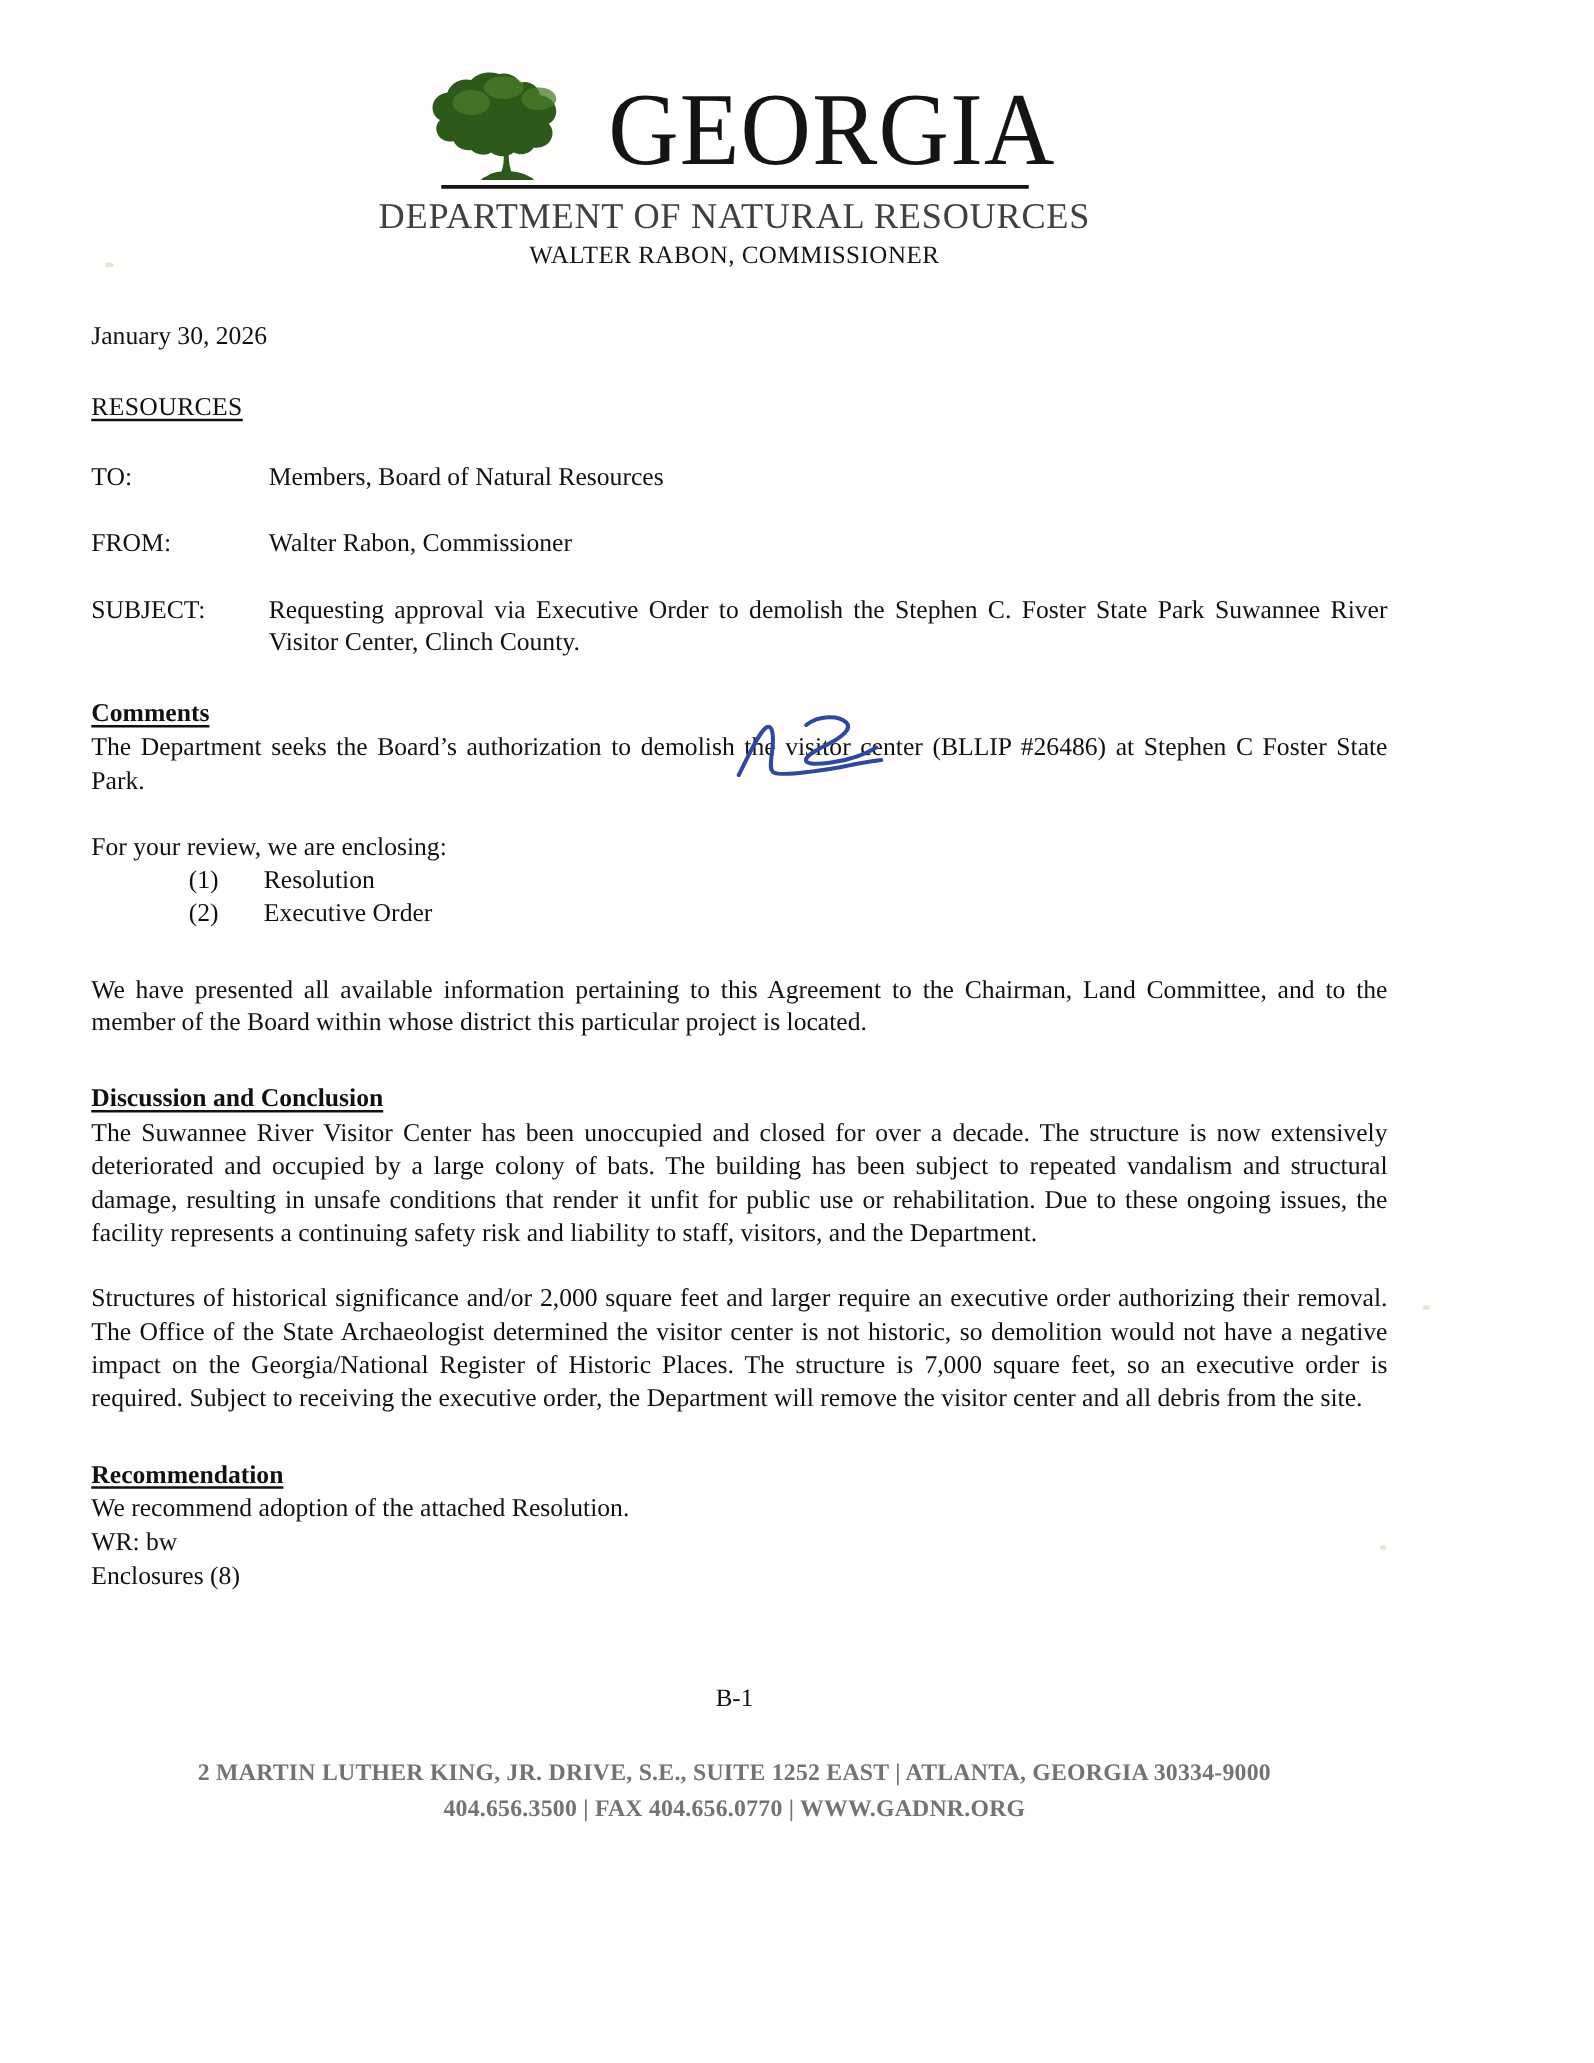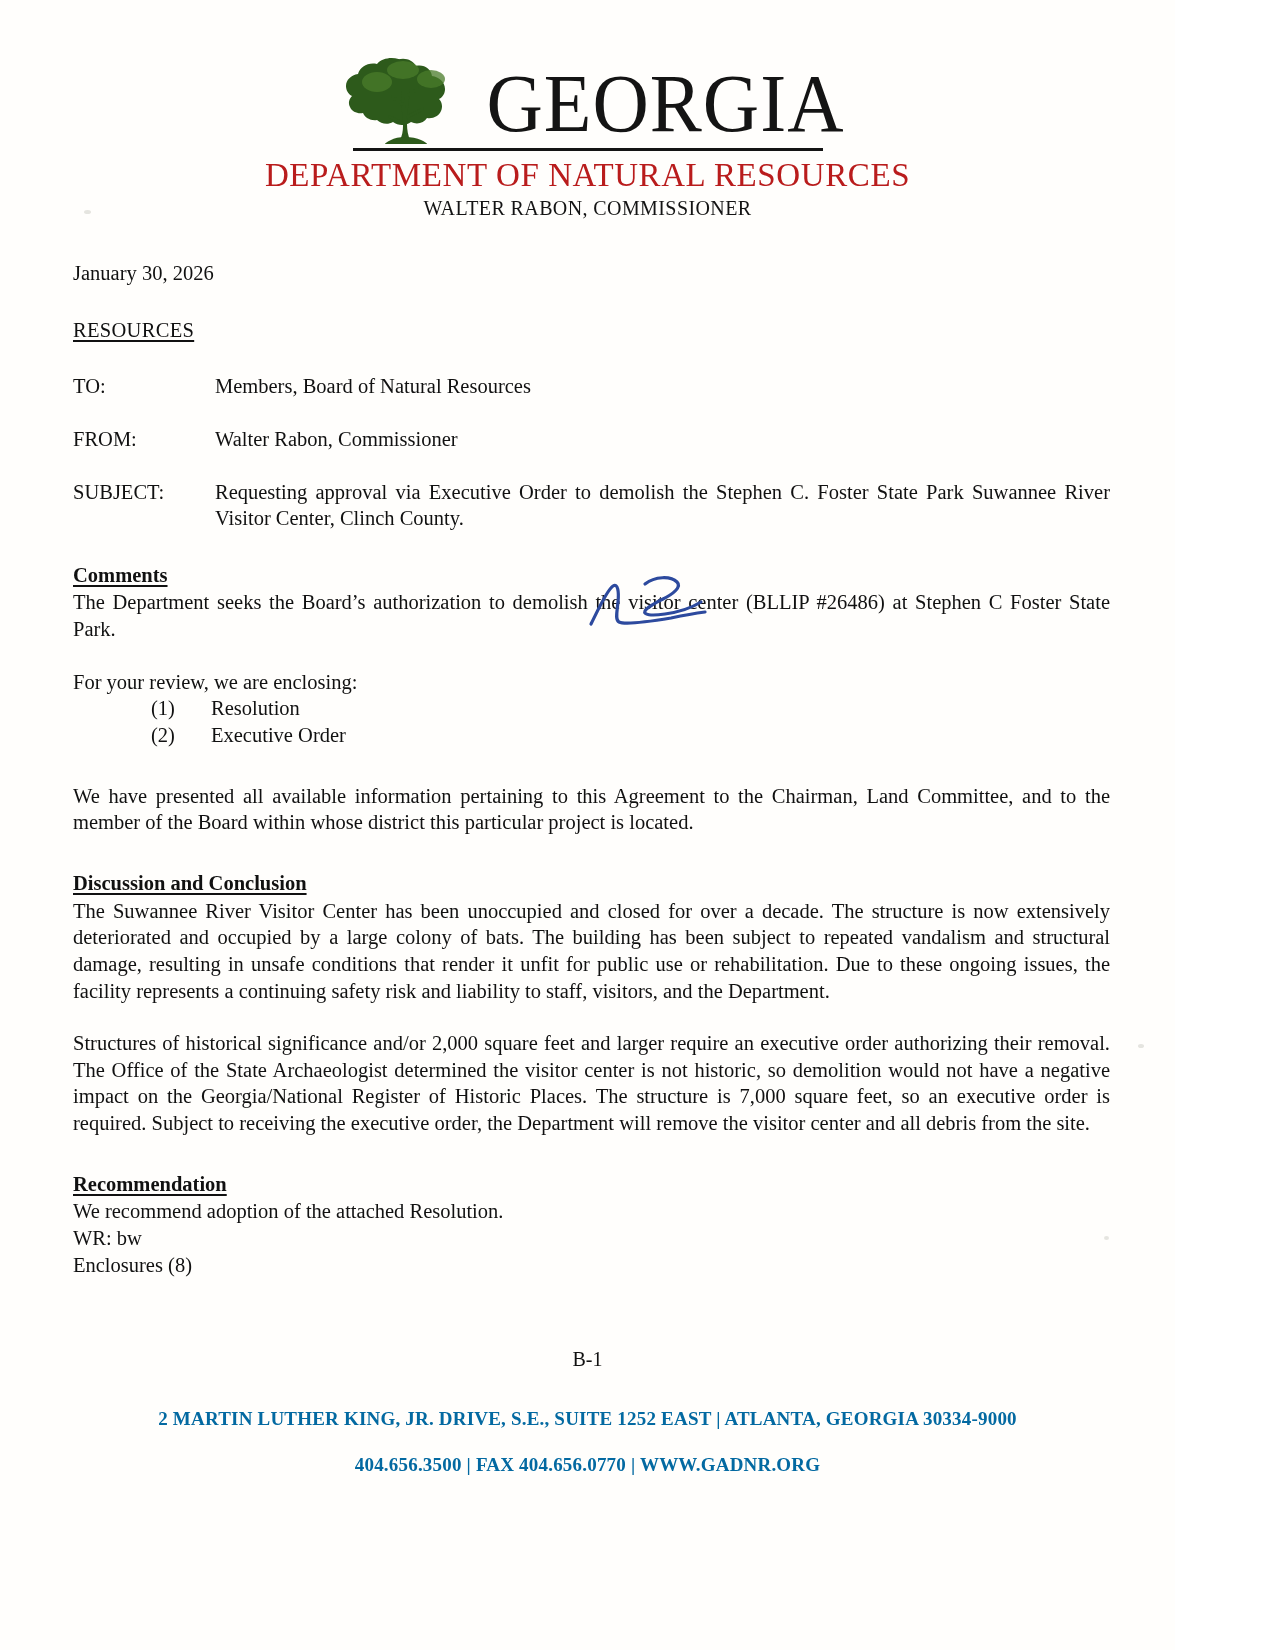--- a/index.html
+++ b/index.html
@@ -52,24 +52,24 @@
     transform-origin: bottom center;
     padding-bottom: 2px;
   }
   .rule {
     width: 470px;
     height: 3px;
     background: #141414;
     margin: 4px auto 0 auto;
   }
   .dept-line {
-    font-size: 33px;
+    font-size: 29px;
     letter-spacing: 0.6px;
     margin-top: 6px;
-    color: #b91c1c;
+    color: #404040;
     font-variant: small-caps;
     text-transform: capitalize;
   }
   .commissioner-line {
     font-size: 20px;
     letter-spacing: 0.4px;
     margin-top: 3px;
     color: #141414;
     font-variant: small-caps;
     text-transform: capitalize;
@@ -154,34 +154,34 @@
     top: 1348px;
     text-align: center;
     font-size: 20px;
   }
   .footer {
     position: absolute;
     left: 0;
     right: 0;
     top: 1408px;
     text-align: center;
-    color: #0369a1;
+    color: #737373;
     font-family: "Liberation Serif", "DejaVu Serif", serif;
     font-weight: bold;
   }
   .footer-line1 {
     font-size: 19px;
     letter-spacing: 0.2px;
     font-variant: small-caps;
     text-transform: capitalize;
   }
   .footer-line2 {
     font-size: 19px;
     letter-spacing: 0.2px;
-    margin-top: 24px;
+    margin-top: 7px;
     font-variant: small-caps;
     text-transform: capitalize;
   }
 
   
   .speck {
     position: absolute;
     background: #cfcfc8;
     border-radius: 50%;
     opacity: 0.55;

